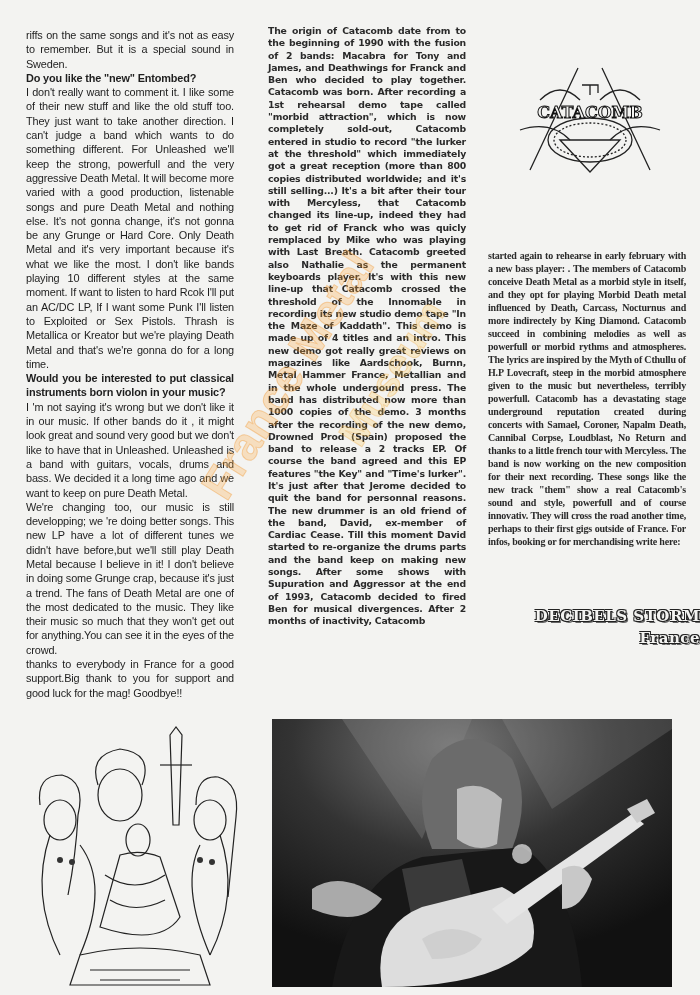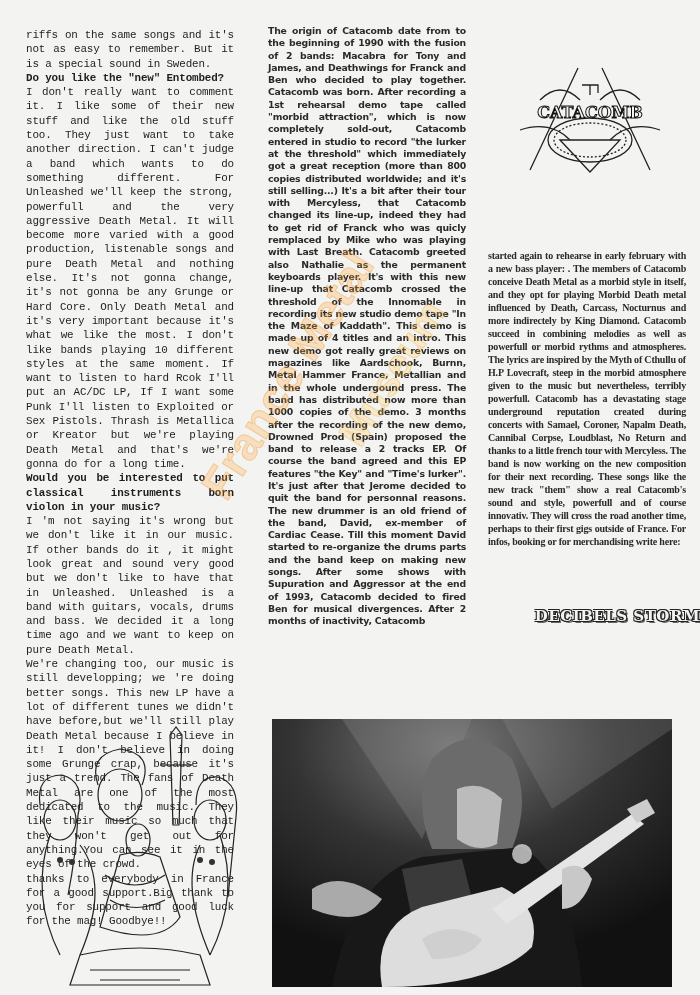--- a/index.html
+++ b/index.html
@@ -1,17 +1,17 @@
 <!DOCTYPE html>
 <html><head>
 <meta charset="utf-8">
 <style>
   html,body{margin:0;padding:0;}
   body{width:700px;height:995px;background:#f3f3f1;position:relative;overflow:hidden;font-family:"Liberation Serif",serif;color:#1e1e1e;}
-  .col1{position:absolute;left:26px;top:28px;width:208px;font-family:Liberation Mono, monospace;font-size:10.9px;line-height:14.3px;text-align:justify;letter-spacing:-0.15px;}
+  .col1{position:absolute;left:26px;top:28px;width:208px;font-family:Liberation Sans, sans-serif;font-size:10.9px;line-height:14.3px;text-align:justify;letter-spacing:-0.15px;}
   .col1 p{margin:0;}
   .col1 .q{font-weight:bold;}
   .col2{position:absolute;left:268px;top:25px;width:198px;font-family:"DejaVu Sans",sans-serif;font-size:9.3px;line-height:12.3px;text-align:justify;font-weight:bold;color:#2a2a2a;letter-spacing:-0.2px;}
   .col3{position:absolute;left:488px;top:249px;width:198px;font-family:Liberation Serif, serif;font-size:10px;line-height:13px;text-align:justify;font-weight:bold;color:#2a2a2a;letter-spacing:-0.2px;}
   .col2 p,.col3 p{margin:0;}
   .logo{position:absolute;left:510px;top:60px;width:160px;height:120px;}
   .address{position:absolute;left:480px;top:605px;width:220px;text-align:right;font-family:"DejaVu Serif",serif;font-weight:bold;font-size:15px;line-height:22px;color:#f3f3f1;text-shadow:1px 1px 0 #222,-1px -1px 0 #222,1px -1px 0 #222,-1px 1px 0 #222,2px 2px 0 #666;letter-spacing:0.5px;}
   .address div{white-space:nowrap;}
   .photo{position:absolute;left:272px;top:719px;width:400px;height:268px;background:#222;overflow:hidden;}
   .illus{position:absolute;left:20px;top:725px;width:230px;height:270px;}
@@ -77,20 +77,21 @@
     <text x="80" y="58" text-anchor="middle" font-family="DejaVu Serif, serif" font-size="16" font-weight="bold" fill="#f3f3f1" stroke="#111" stroke-width="1">CATACOMB</text>
   </svg>
 </div>
 
 <div class="col3">
   <p>started again to rehearse in early february with a new bass player: . The members of Catacomb conceive Death Metal as a morbid style in itself, and they opt for playing Morbid Death metal influenced by Death, Carcass, Nocturnus and more indirectely by King Diamond. Catacomb succeed in combining melodies as well as powerfull or morbid rythms and atmospheres. The lyrics are inspired by the Myth of Cthullu of H.P Lovecraft, steep in the morbid atmosphere given to the music but nevertheless, terribly powerfull. Catacomb has a devastating stage underground reputation created during concerts with Samael, Coroner, Napalm Death, Cannibal Corpse, Loudblast, No Return and thanks to a little french tour with Mercyless. The band is now working on the new composition for their next recording. These songs like the new track "them" show a real Catacomb's sound and style, powerfull and of course innovativ. They will cross the road another time, perhaps to their first gigs outside of France. For infos, booking or for merchandising write here:</p>
 </div>
 
 <div class="address">
   <div>DECIBELS STORM</div>
+  <div>France</div>
 </div>
 
 <div class="photo">
   <svg width="400" height="268" viewBox="0 0 400 268">
     <defs>
       <radialGradient id="bg" cx="0.45" cy="0.1" r="0.8">
         <stop offset="0" stop-color="#777"></stop>
         <stop offset="0.5" stop-color="#333"></stop>
         <stop offset="1" stop-color="#111"></stop>
       </radialGradient>

